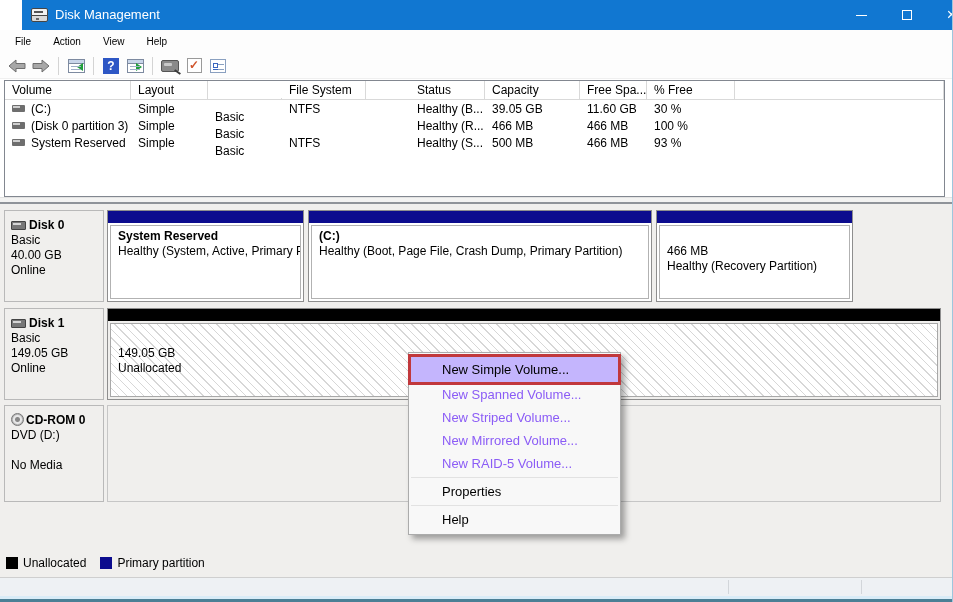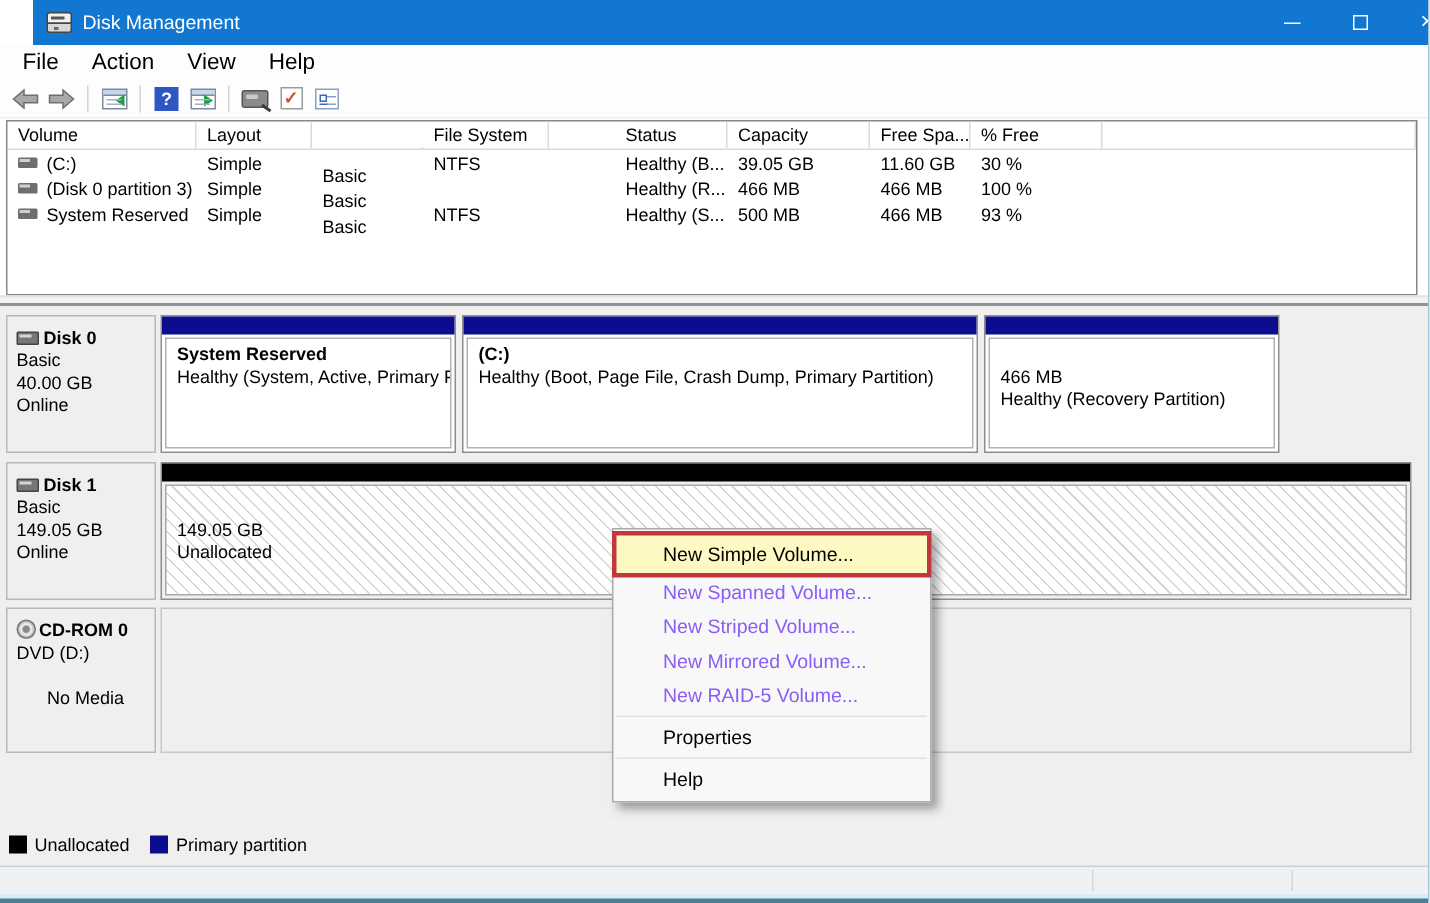--- a/index.html
+++ b/index.html
@@ -20,21 +20,21 @@
   .title-icon .drive-bot::after { content:""; position:absolute; left:4px; top:2px; width:3px; height:2px; background:#666; }
   .title-text { position:absolute; left:33px; top:0; line-height:30px; color:#ffffff; font-size:13px; }
   .win-controls { position:absolute; right:0; top:0; height:30px; display:flex; }
   .win-btn { width:45px; height:30px; display:flex; align-items:center; justify-content:center; color:#fff; font-size:14px; cursor:default; }
   .min-glyph { display:block; width:11px; height:1px; background:#fff; }
   .max-glyph { display:block; width:10px; height:10px; border:1px solid #fff; }
   .close-glyph { font-size:16px; line-height:1; }
 
   
   .menubar { position:absolute; left:0; top:30px; width:100%; height:23px; background:#fdfdfd; display:flex; align-items:center; padding-left:4px; }
-  .menubar .menu-item { padding:3px 11px; font-size:15px; }
+  .menubar .menu-item { padding:3px 11px; font-size:10px; }
 
   
   .toolbar { position:absolute; left:0; top:53px; width:100%; height:26px; background:#fdfdfd; display:flex; align-items:center; padding-left:5px; border-bottom:1px solid #f0f0f0; }
   .tb-sep { width:1px; height:18px; background:#d4d4d4; margin:0 5px; }
   .tb-btn { width:24px; height:22px; display:flex; align-items:center; justify-content:center; }
   .icon-table { position:relative; width:17px; height:14px; border:1px solid #7d8aa0; background:#fff; }
   .icon-table::before { content:""; position:absolute; left:0; top:0; right:0; height:3px; background:#c9d6ea; border-bottom:1px solid #7d8aa0; }
   .icon-table::after { content:""; position:absolute; left:2px; top:6px; width:10px; height:1px; background:#9fb0c8; box-shadow:0 3px 0 #9fb0c8; }
   .icon-green-left { position:absolute; right:1px; bottom:1px; width:0; height:0; border-top:4px solid transparent; border-bottom:4px solid transparent; border-right:6px solid #1f9e3a; }
   .icon-green-right { position:absolute; right:1px; bottom:1px; width:0; height:0; border-top:4px solid transparent; border-bottom:4px solid transparent; border-left:6px solid #1f9e3a; }
@@ -77,21 +77,21 @@
   .hatch-body { position:absolute; left:2px; right:2px; top:14px; bottom:2px; border:1px solid #a8a8a8;
     background:repeating-linear-gradient(45deg, #ffffff 0px, #ffffff 5px, #d7d7d7 5px, #d7d7d7 6px);
     padding:22px 0 0 7px; line-height:15px; font-size:12px; }
   .cd-area { position:absolute; border:1px solid #c6c6c6; background:#f0efed; }
 
   
   .ctx-menu { position:absolute; left:408px; top:352px; width:213px; background:#f8f8f8; border:1px solid #ababab; box-shadow:4px 4px 6px rgba(0,0,0,0.35); padding:3px 0; font-size:13px; }
   .ctx-item { position:relative; height:23px; line-height:23px; padding-left:33px; white-space:nowrap; }
   .ctx-item.first { height:27px; line-height:27px; }
   .ctx-item.disabled { color:#8b5cf6; }
-  .ctx-item.highlight { background:#fef9c3; }
+  .ctx-item.highlight { background:#c4b5fd; }
   .ctx-annotation { position:absolute; left:-1px; right:-1px; top:-2px; bottom:-2px; border:3px solid #c1383c; pointer-events:none; }
   .ctx-sep { height:1px; background:#e2e2e2; margin:2px 2px; }
 
   
   .legend { position:absolute; left:0; top:549px; width:100%; height:28px; background:#f0efed; display:flex; align-items:center; padding-left:6px; font-size:12px; }
   .legend-swatch { width:12px; height:12px; margin-right:5px; flex:0 0 auto; }
   .swatch-unallocated { background:#000000; }
   .swatch-primary { background:#0c0c8e; margin-left:14px; }
 
   
@@ -264,21 +264,21 @@
     <div class="pbar-black"></div>
     <div class="hatch-body">
       <div>149.05 GB</div>
       <div>Unallocated</div>
     </div>
   </div>
 
   <div class="disk-label" style="top:405px; height:97px;">
     <div><span class="cd-glyph"></span><span class="dname">CD-ROM 0</span></div>
     <div>DVD (D:)</div>
-    <div style="margin-top:15px;text-align:center;">No Media</div>
+    <div style="margin-top:15px;">No Media</div>
   </div>
   <div class="cd-area" style="left:107px; top:405px; width:834px; height:97px;"></div>
 
   <div class="ctx-menu">
     <div class="ctx-item first highlight">New Simple Volume...<span class="ctx-annotation"></span></div>
     <div class="ctx-item disabled">New Spanned Volume...</div>
     <div class="ctx-item disabled">New Striped Volume...</div>
     <div class="ctx-item disabled">New Mirrored Volume...</div>
     <div class="ctx-item disabled">New RAID-5 Volume...</div>
     <div class="ctx-sep"></div>

